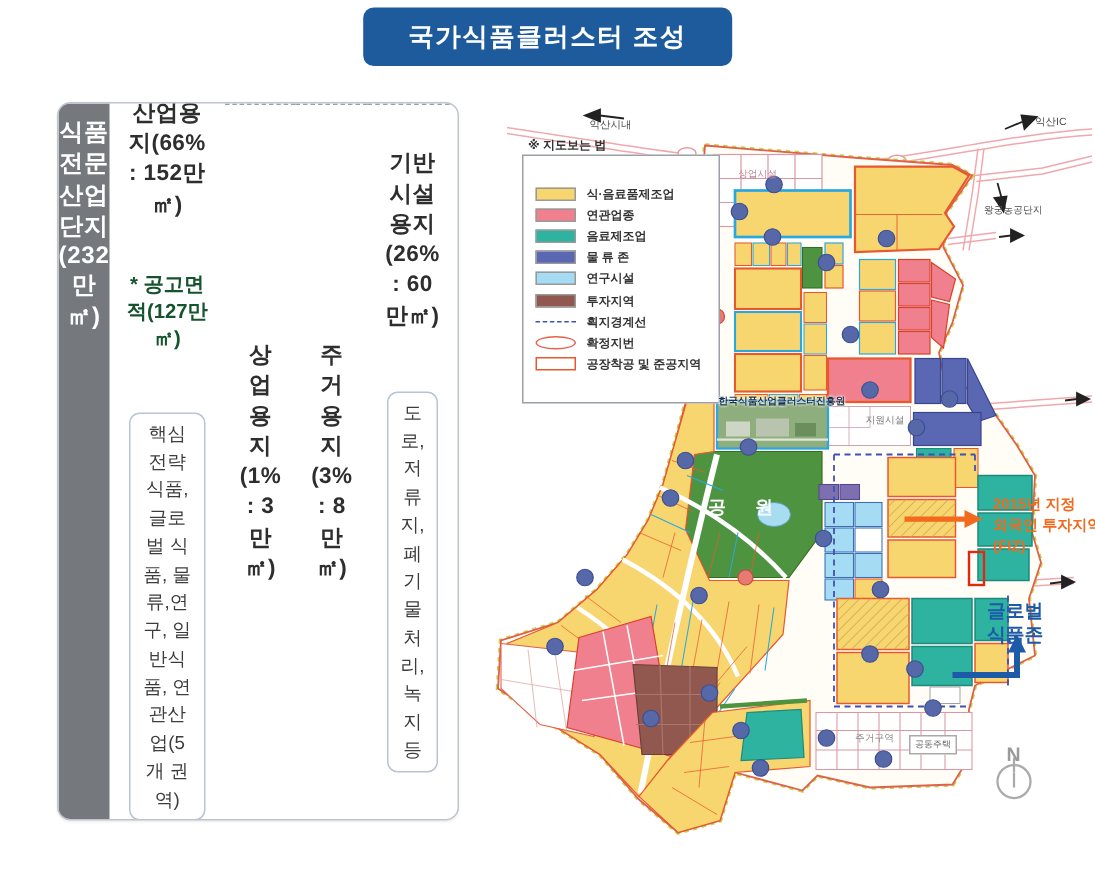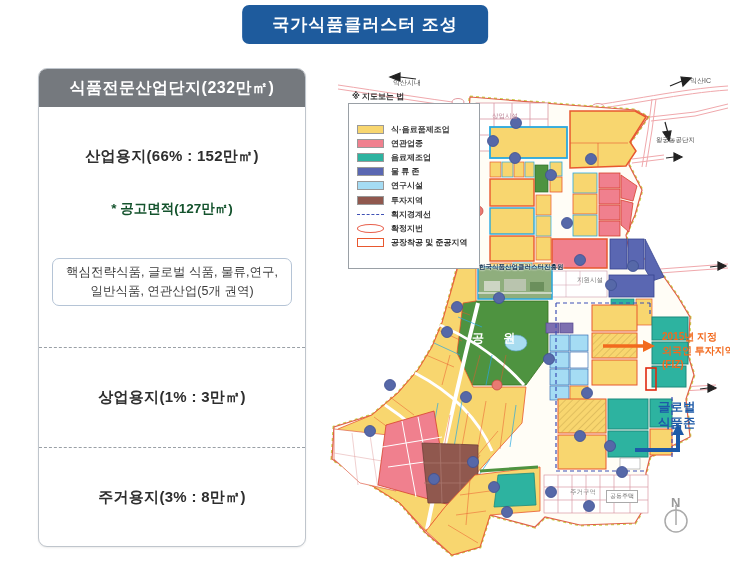--- a/index.html
+++ b/index.html
@@ -5,21 +5,21 @@
   html,body{margin:0;padding:0;background:#fff;}
   .canvas{position:relative;width:730px;height:580px;background:#fff;overflow:hidden;
           font-family:"Liberation Sans","DejaVu Sans",sans-serif;}
   
   .title-bar{position:absolute;top:5px;left:50%;transform:translateX(-50%);
     background:#1e5b9d;color:#fff;font-size:17px;font-weight:bold;
     padding:8px 30px;border-radius:7px;letter-spacing:1px;white-space:nowrap;}
   
   .panel{position:absolute;left:38px;top:68px;width:266px;height:477px;
     background:#fff;border:1px solid #bfc5cc;border-radius:9px;
-    box-shadow:0 1px 2px rgba(0,0,0,.08);display:flex;flex-direction:column;overflow:hidden;}
+    box-shadow:0 1px 2px rgba(0,0,0,.08);display:flex;flex-direction:row;overflow:hidden;}
   .panel-header{background:#75797e;color:#fff;font-size:16px;font-weight:bold;
     text-align:center;padding:9px 0 8px;letter-spacing:.5px;}
   .sec{padding:9px 10px;text-align:center;}
   .sec + .sec{border-top:1px dashed #9aa0a6;}
   .sec-h{font-size:15px;font-weight:bold;color:#2e2e2e;letter-spacing:.3px;line-height:1.35;}
   .sec-sub{font-size:13.5px;font-weight:bold;color:#14532d;margin-top:2px;}
   .sec-box{margin:8px 3px 2px;border:1px solid #b5c4d6;border-radius:7px;
     font-size:12.5px;color:#3c3c3c;line-height:1.5;padding:4px 8px;background:#fff;}
   .grow{flex:1 1 auto;display:flex;flex-direction:column;justify-content:center;gap:32px;}
   
@@ -54,20 +54,24 @@
     <div class="sec grow">
       <div class="sec-h">산업용지(66% : 152만㎡)</div>
       <div class="sec-sub">* 공고면적(127만㎡)</div>
       <div class="sec-box">핵심전략식품, 글로벌 식품, 물류,연구, 일반식품, 연관산업(5개 권역)</div>
     </div>
     <div class="sec grow">
       <div class="sec-h">상업용지(1% : 3만㎡)</div>
     </div>
     <div class="sec grow">
       <div class="sec-h">주거용지(3% : 8만㎡)</div>
+    </div>
+    <div class="sec grow">
+      <div class="sec-h">기반시설용지(26% : 60만㎡)</div>
+      <div class="sec-box">도로, 저류지, 폐기물처리, 녹지 등</div>
     </div>
   </div>
 
   <svg style="position:absolute;left:330px;top:55px;" width="400" height="525" viewBox="0 0 400 525">
     <defs>
       <pattern id="hatch" width="5" height="5" patternTransform="rotate(45)" patternUnits="userSpaceOnUse">
         <line x1="0" y1="0" x2="0" y2="5" stroke="#caa84e" stroke-width="1"></line>
       </pattern>
     </defs>
 

